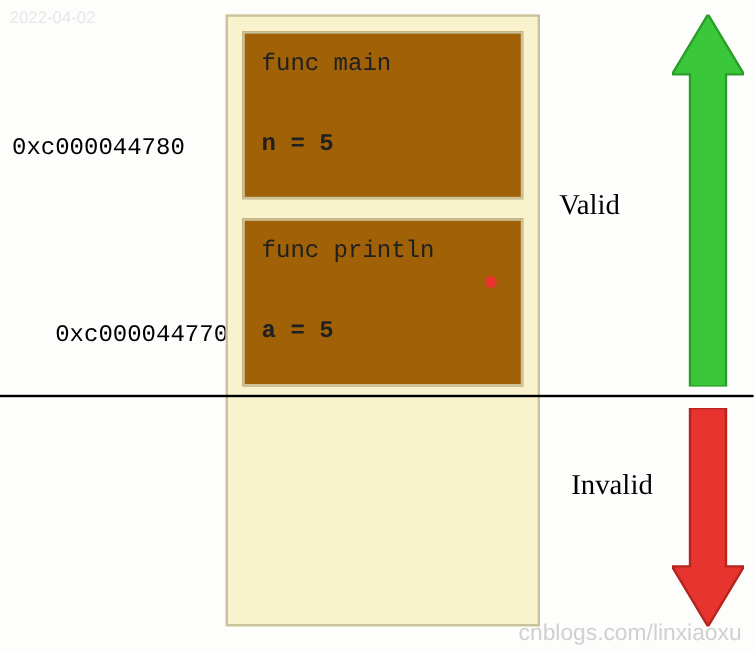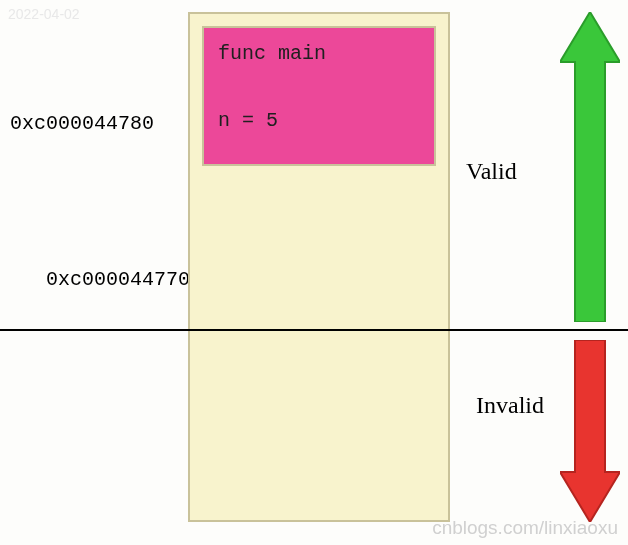--- a/index.html
+++ b/index.html
@@ -59,21 +59,21 @@
       top: 12px;
       width: 262px;
       height: 510px;
       background: #f8f3cd;
       border: 2px solid #c9c29a;
     }
     .frame {
       position: absolute;
       left: 12px;
       width: 234px;
-      background: #ec4899;
+      background: #a16207;
       border: 2px solid #c9c29a;
       padding: 14px 14px;
     }
     .frame1 {
       top: 12px;
       height: 140px;
     }
     .frame2 {
       top: 168px;
       height: 140px;
@@ -81,20 +81,21 @@
     .frame-title {
       font-size: 20px;
       color: #202020;
       font-family: "Courier New", Courier, monospace;
     }
     .frame-value {
       font-size: 20px;
       color: #202020;
       font-family: "Courier New", Courier, monospace;
       margin-top: 44px;
+      font-weight: bold;
     }
     .red-dot {
       position: absolute;
       width: 10px;
       height: 10px;
       background: #e8342f;
       border-radius: 50%;
       right: 20px;
       top: 46px;
     }
@@ -140,20 +141,25 @@
 <div class="watermark-br">cnblogs.com/linxiaoxu</div>
 
 <div class="address-label addr1">0xc000044780</div>
 <div class="address-label addr2">0xc000044770</div>
 
 <div class="stack-container">
   <div class="frame frame1">
     <div class="frame-title">func main</div>
     <div class="frame-value">n = 5</div>
   </div>
+  <div class="frame frame2">
+    <div class="frame-title">func println</div>
+    <div class="frame-value">a = 5</div>
+    <div class="red-dot"></div>
+  </div>
 </div>
 
 <div class="divider-line"></div>
 
 <div class="arrow-label valid-label">Valid</div>
 <div class="arrow-label invalid-label">Invalid</div>
 
 <svg class="arrow-up" width="60" height="310" viewBox="0 0 60 310">
   <polygon points="30,0 60,50 45,50 45,310 15,310 15,50 0,50" fill="#3ac73a" stroke="#2a9d2a" stroke-width="2"></polygon>
 </svg>

